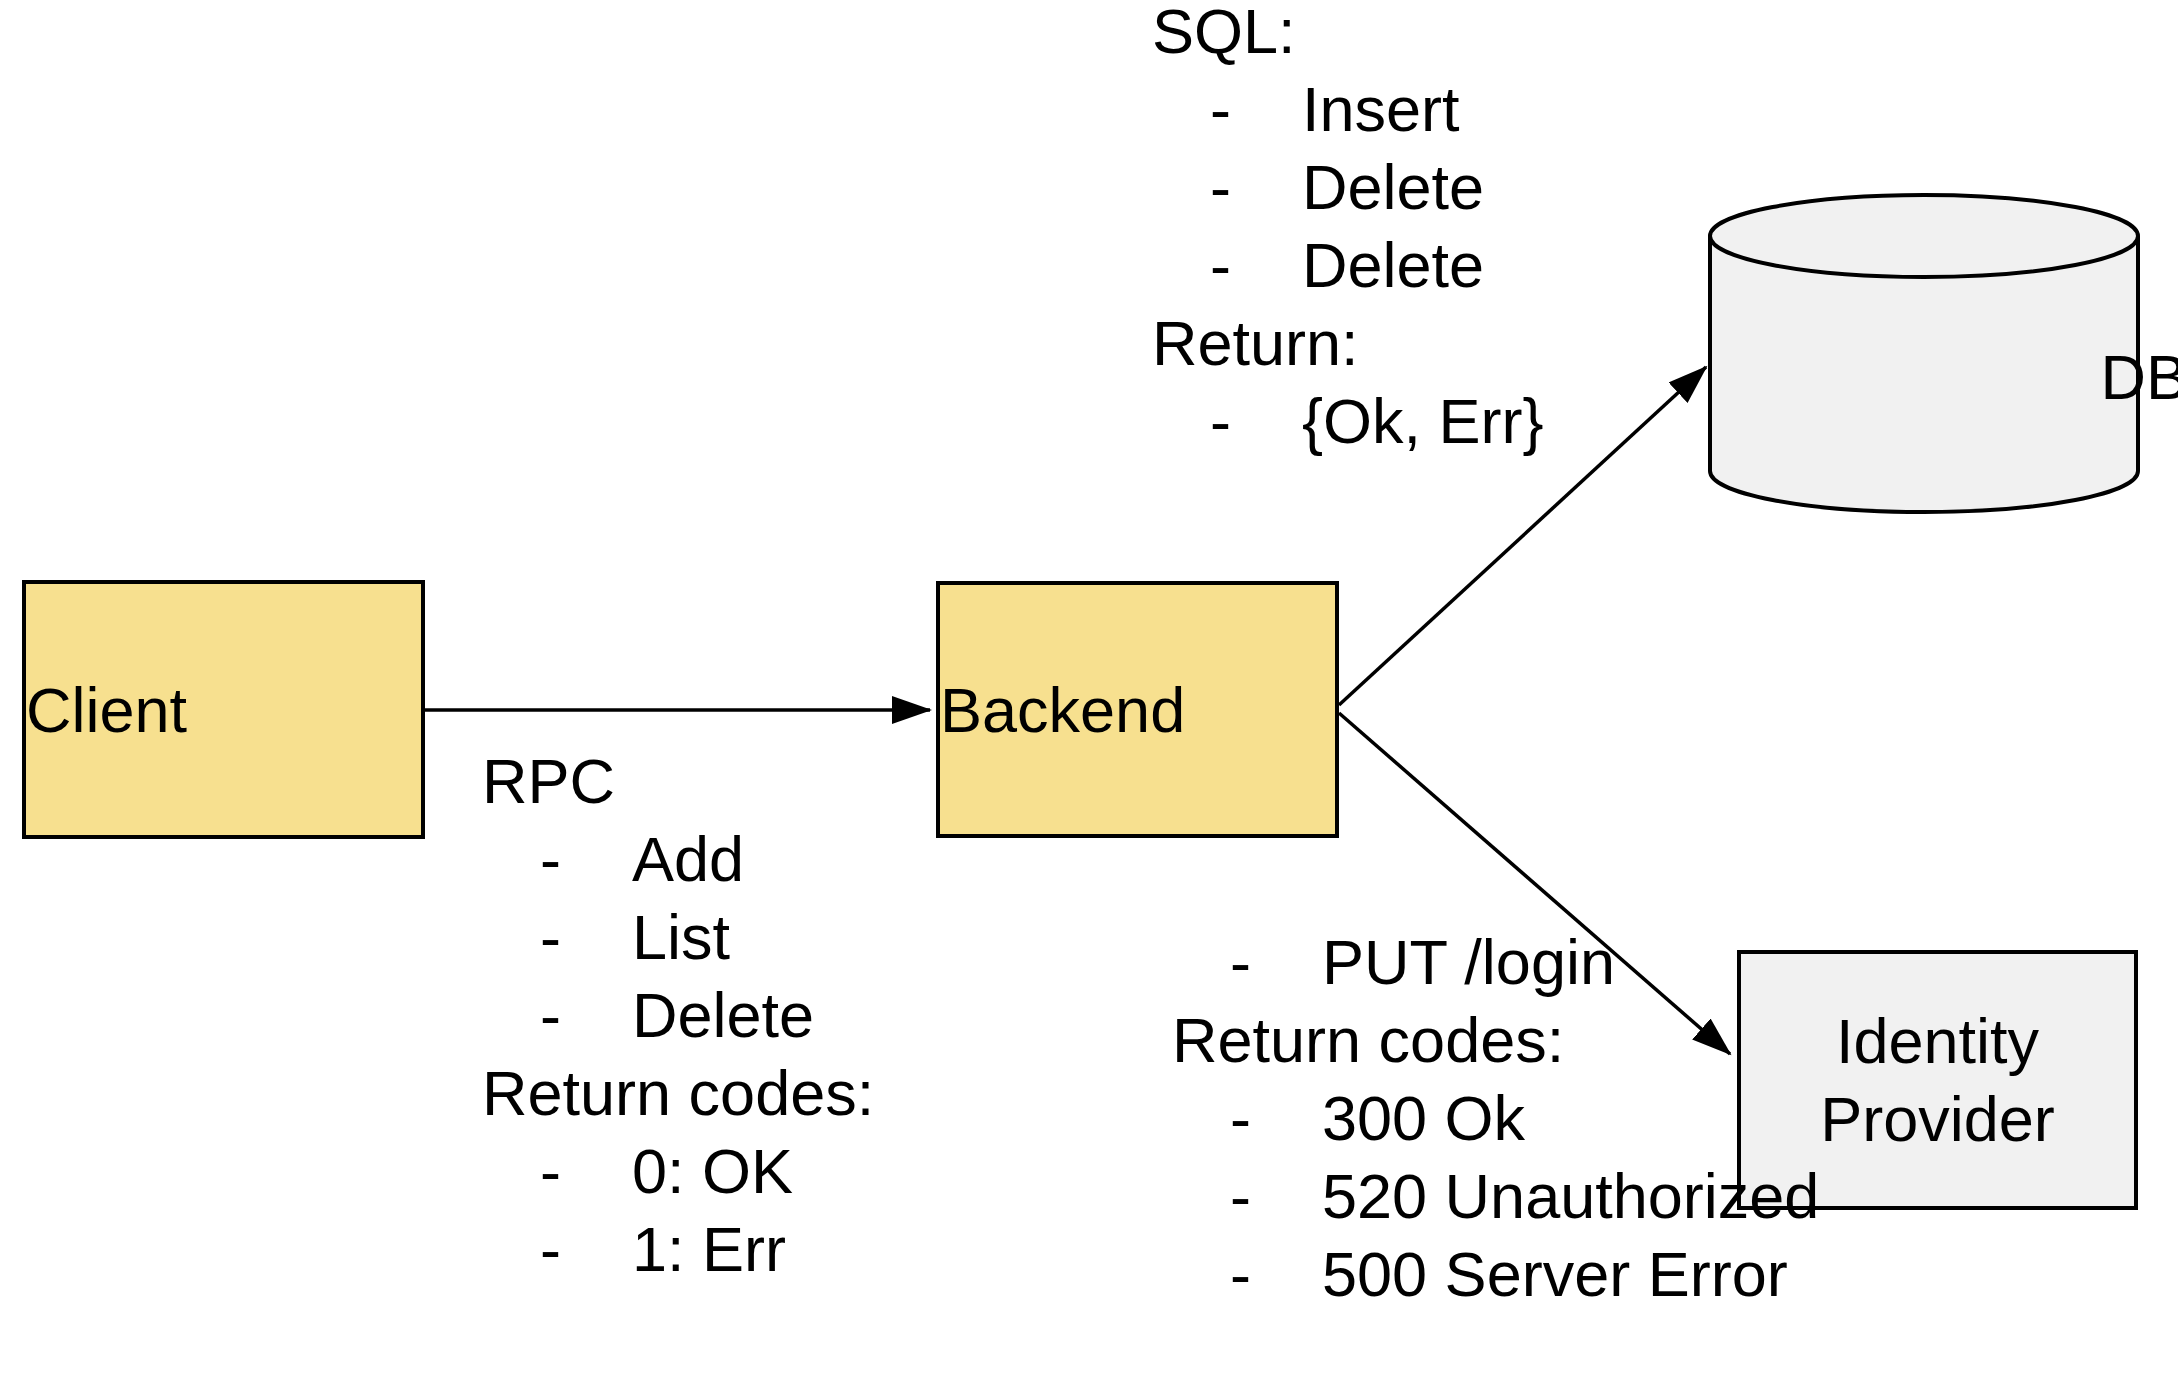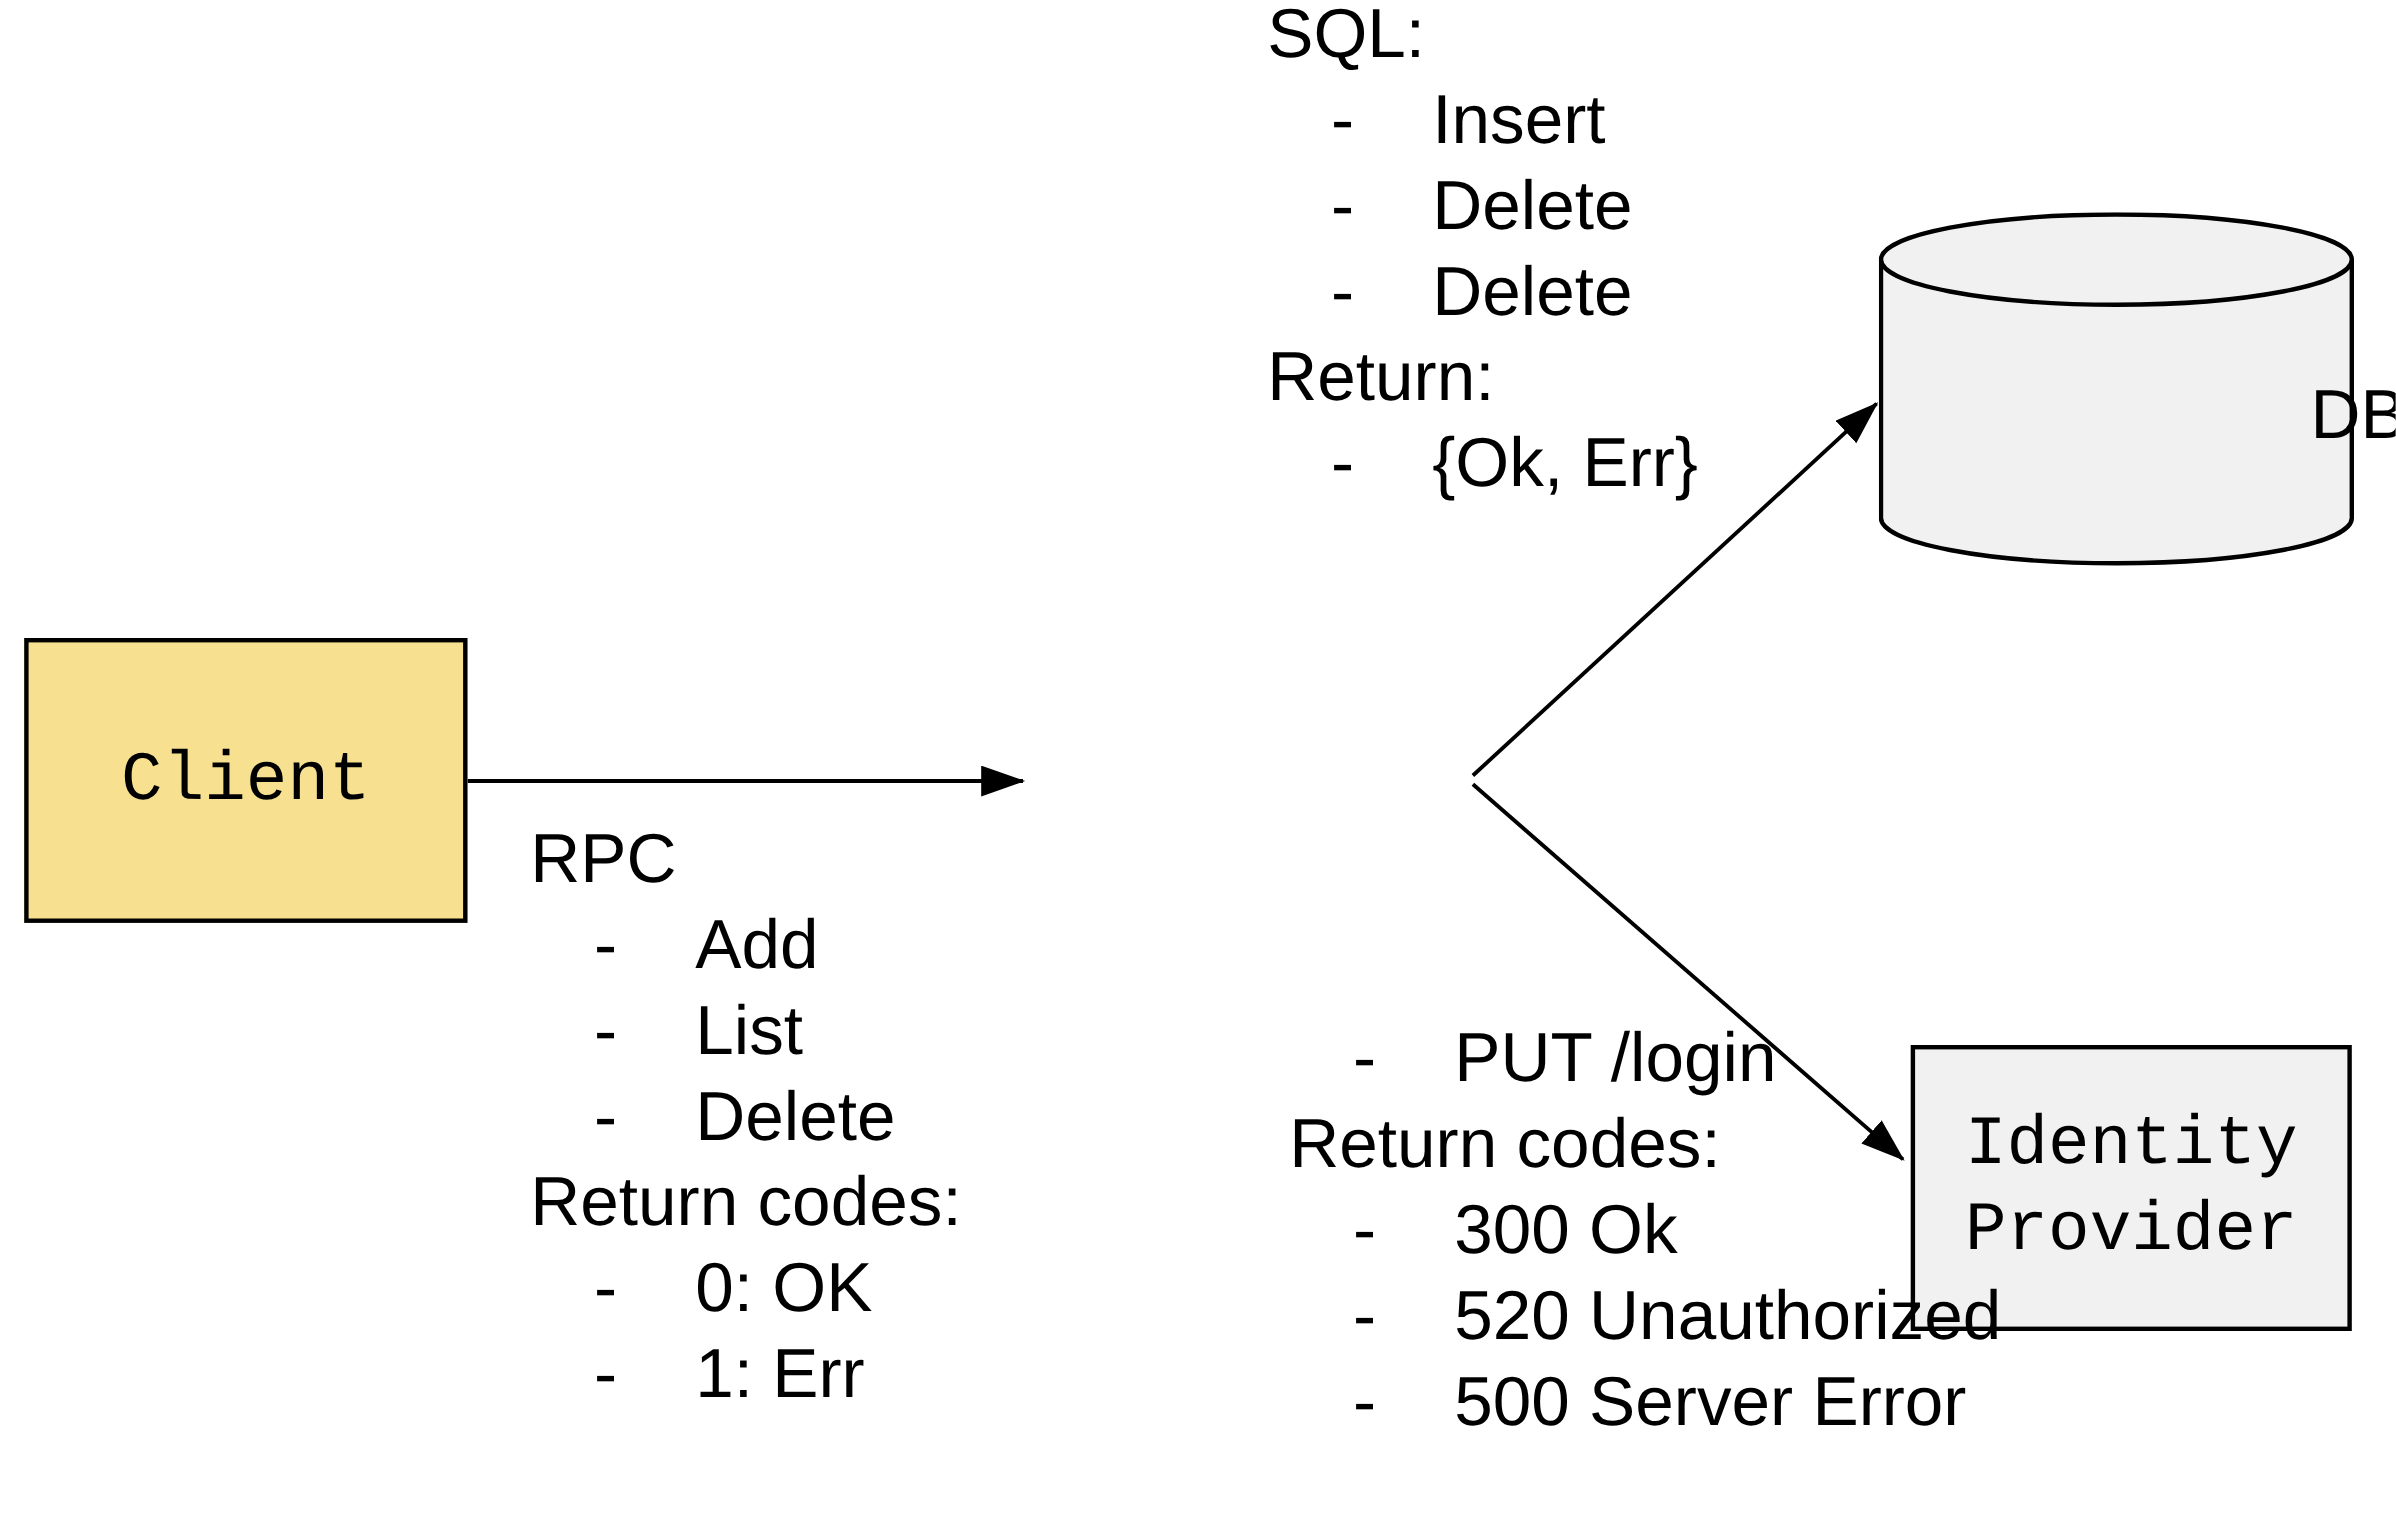--- a/index.html
+++ b/index.html
@@ -21,25 +21,23 @@
   .edges-layer line {
     stroke: var(--stroke, #000000);
     stroke-width: 3.5;
   }
   .node {
     position: absolute;
     box-sizing: border-box;
     border: 4px solid var(--stroke, #000000);
     display: flex;
     align-items: center;
-    justify-content: center;
     text-align: center;
     font-size: 63px;
     line-height: 78px;
-    font-family: Liberation Mono, monospace;
   }
   .node-yellow { background: var(--node-yellow, #f7e08f); }
   .node-gray   { background: var(--node-gray, #f1f1f1); }
   #node-client  { left: 22px;   top: 580px; width: 403px; height: 259px; }
   #node-backend { left: 936px;  top: 581px; width: 403px; height: 257px; }
   #node-idp     { left: 1737px; top: 940px; width: 401px; height: 260px; padding: 0 20px; margin-top: 10px; }
   .cyl {
     position: absolute;
     left: 1708px; top: 193px;
     width: 432px; height: 322px;
@@ -82,20 +80,23 @@
     </defs>
     <line x1="425" y1="710" x2="930" y2="710" marker-end="url(#ah)"></line>
     <line x1="1339" y1="705" x2="1706" y2="367" marker-end="url(#ah)"></line>
     <line x1="1339" y1="713" x2="1730" y2="1054" marker-end="url(#ah)"></line>
   </svg>
 
   <div class="node node-yellow" id="node-client">
     <span>Client</span>
   </div>
 
+  <div class="node node-yellow" id="node-backend">
+    <span>Backend</span>
+  </div>
 
   <svg class="cyl" viewBox="0 0 432 322">
     <path d="M 2 43 L 2 278 A 214 41 0 0 0 430 278 L 430 43"></path>
     <ellipse cx="216" cy="43" rx="214" ry="41"></ellipse>
   </svg>
   <div id="db-label">DB</div>
 
   <div class="node node-gray" id="node-idp">
     <span>Identity Provider</span>
   </div>

